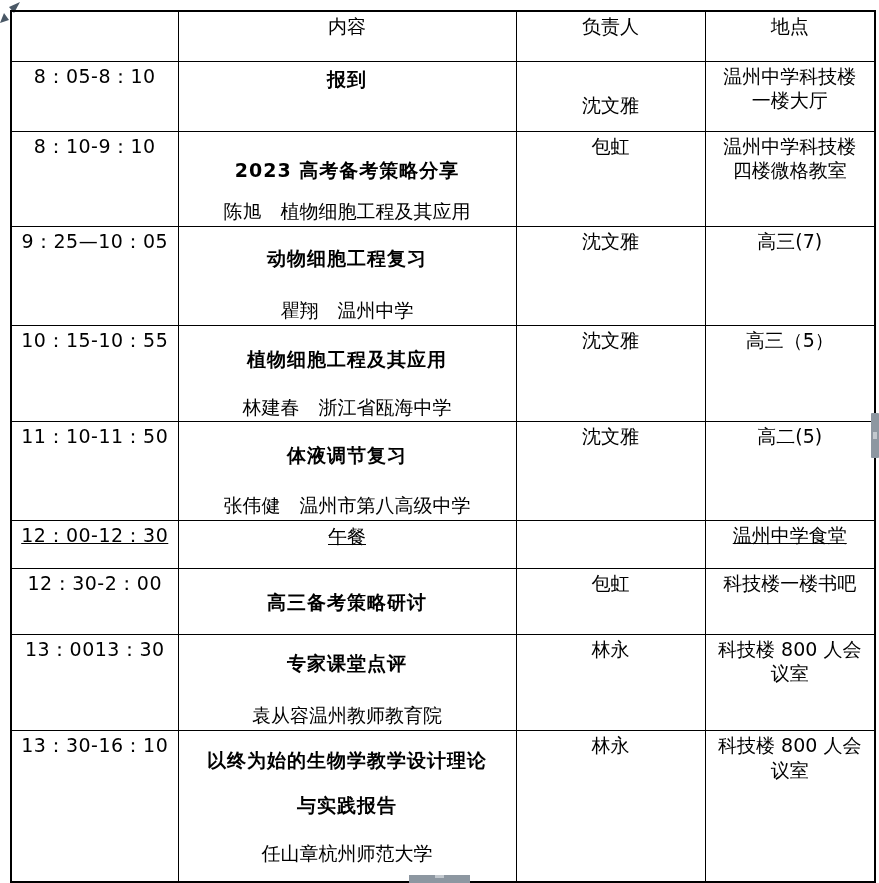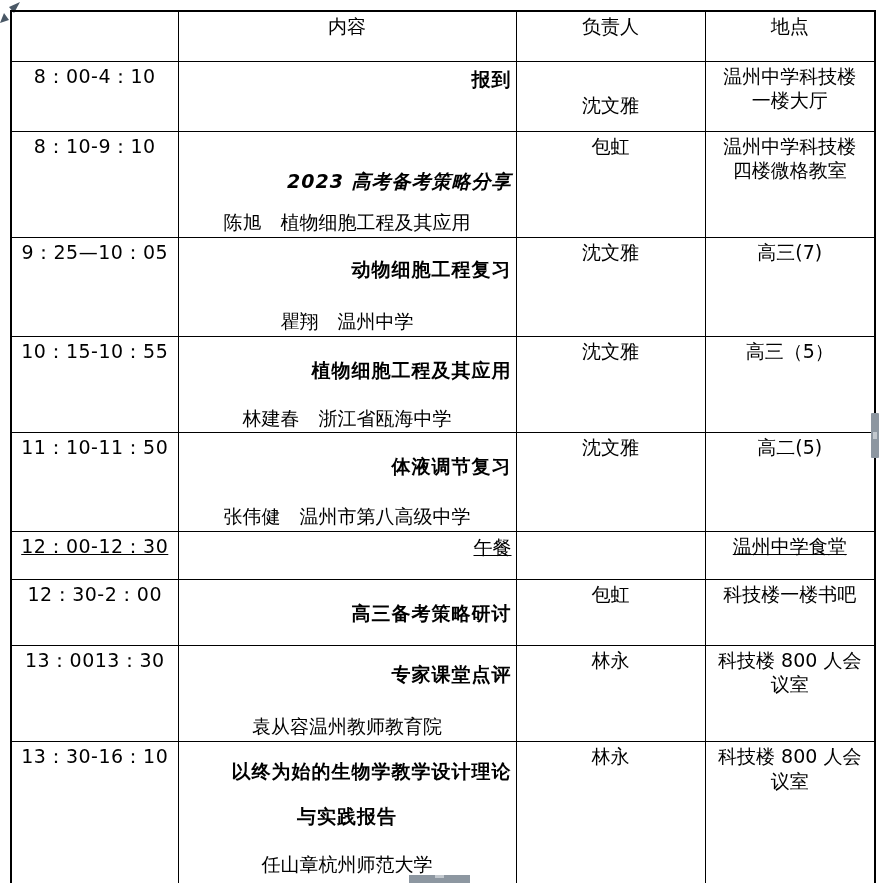--- a/index.html
+++ b/index.html
@@ -18,32 +18,32 @@
     font-size:19px; font-weight:400; line-height:1.3; text-align:center;
     padding:2px 4px; overflow:hidden; }
   col.c-time { width:167px; } col.c-content { width:338px; }
   col.c-person { width:189px; } col.c-loc { width:170px; }
 
   th { padding-top:4px; }
   td.time { padding-top:5px; letter-spacing:0.5px; white-space:nowrap; }
   td.location { white-space:pre-line; line-height:1.45; padding-top:4px; }
   td.person { padding-top:4px; }
 
-  .title { font-weight:700; text-align:right; letter-spacing:1px; }
+  .title { font-weight:700; text-align:center; letter-spacing:1px; }
   .presenter { text-align:center; }
   .presenter:empty, .title2:empty { display:none; }
 
   
   tr.r1 { height:70px; }  tr.r2 { height:93px; }  tr.r3 { height:99px; }
   tr.r4 { height:95px;border-radius:21px; }  tr.r5 { height:96px; }  tr.r6 { height:48px;text-decoration:underline; }
   tr.r7 { height:66px; }  tr.r8 { height:94px;padding-left:8px; }  tr.r9 { height:151px;padding-left:16px; }
   tr.hdr { height:50px; }
   .r1 .title { margin-top:3px; }
   .r1 td.person { padding-top:31px; }
-  .r2 .title { margin-top:35px;font-style:italic; } .r2 .presenter { margin-top:17px; }
+  .r2 .title { margin-top:24px; } .r2 .presenter { margin-top:17px; }
   .r3 .title { margin-top:17px; } .r3 .presenter { margin-top:27px; }
   .r4 .title { margin-top:19px; } .r4 .presenter { margin-top:23px; }
   .r5 .title { margin-top:19px; } .r5 .presenter { margin-top:25px; }
   .r6 .title { margin-top:1px; font-weight:400; letter-spacing:0; }
   .r7 .title { margin-top:19px; }
   .r8 .title { margin-top:14px; } .r8 .presenter { margin-top:28px; }
   .r9 .title { margin-top:15px; } .r9 .title2 { margin-top:20px; font-weight:700; letter-spacing:1px; text-align:center; }
   .r9 .presenter { margin-top:24px; }
 
   
@@ -75,21 +75,21 @@
   </colgroup>
   <tbody>
       <tr class="hdr">
     <th></th>
     <th>内容</th>
     <th>负责人</th>
     <th>地点</th>
   </tr>
 
   <tr class="r1">
-    <td class="time">8：00-4：10</td>
+    <td class="time">8：05-8：10</td>
     <td class="content">
       <div class="title">报到</div>
 
     </td>
     <td class="person">沈文雅</td>
     <td class="location">温州中学科技楼
 一楼大厅</td>
   </tr>
 
   <tr class="r2">

